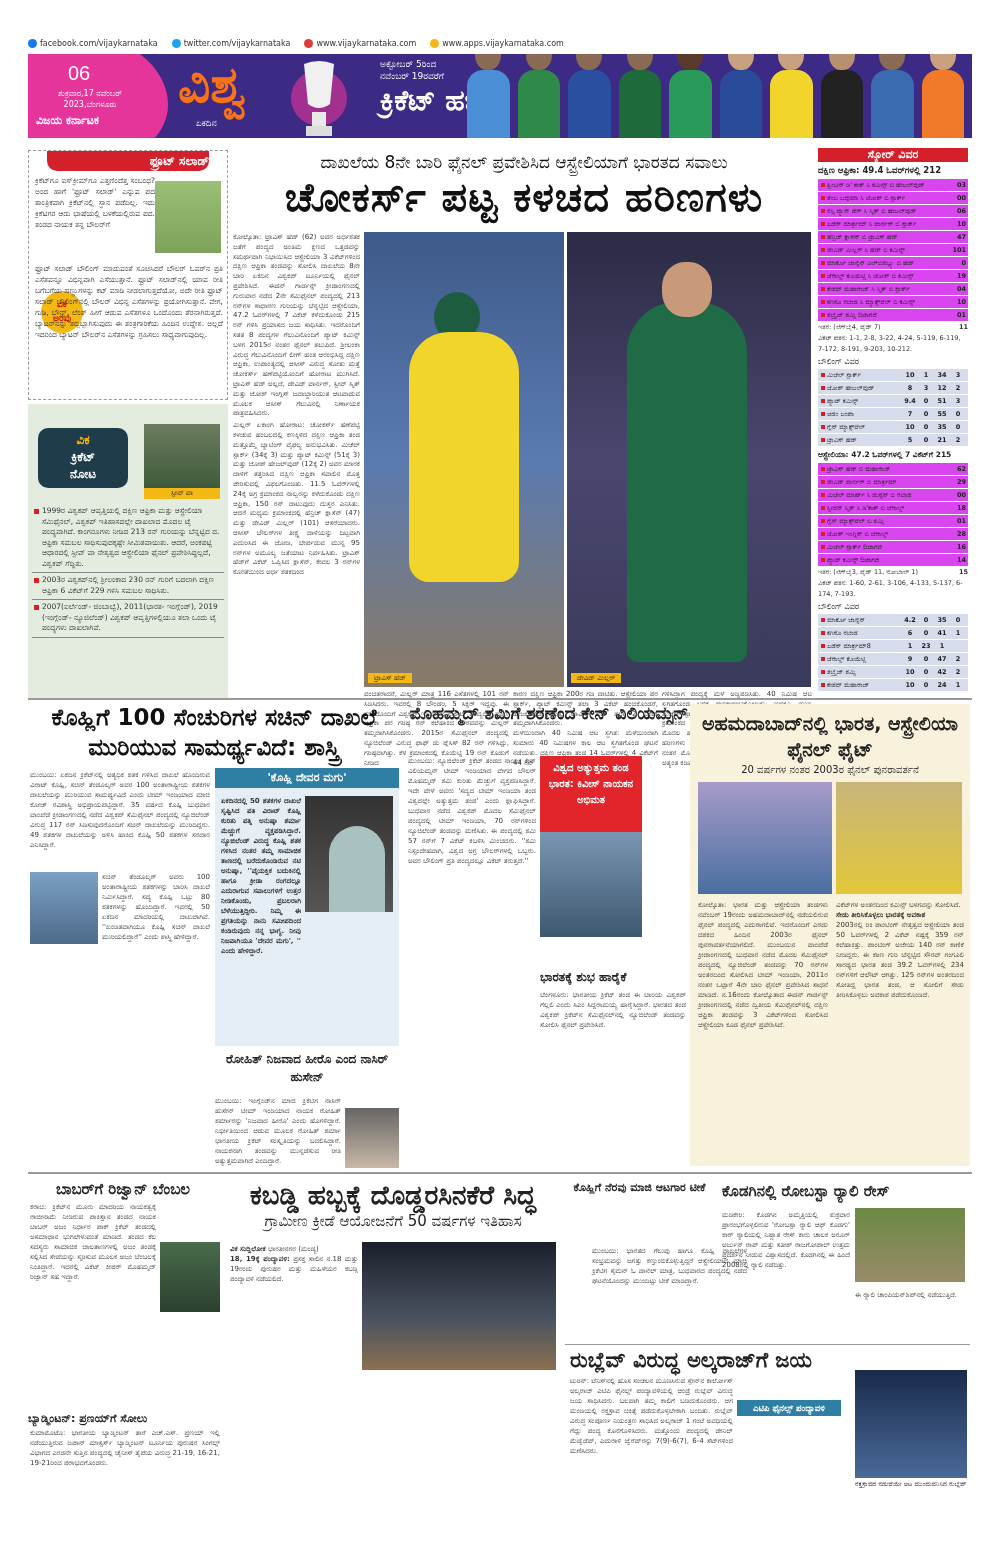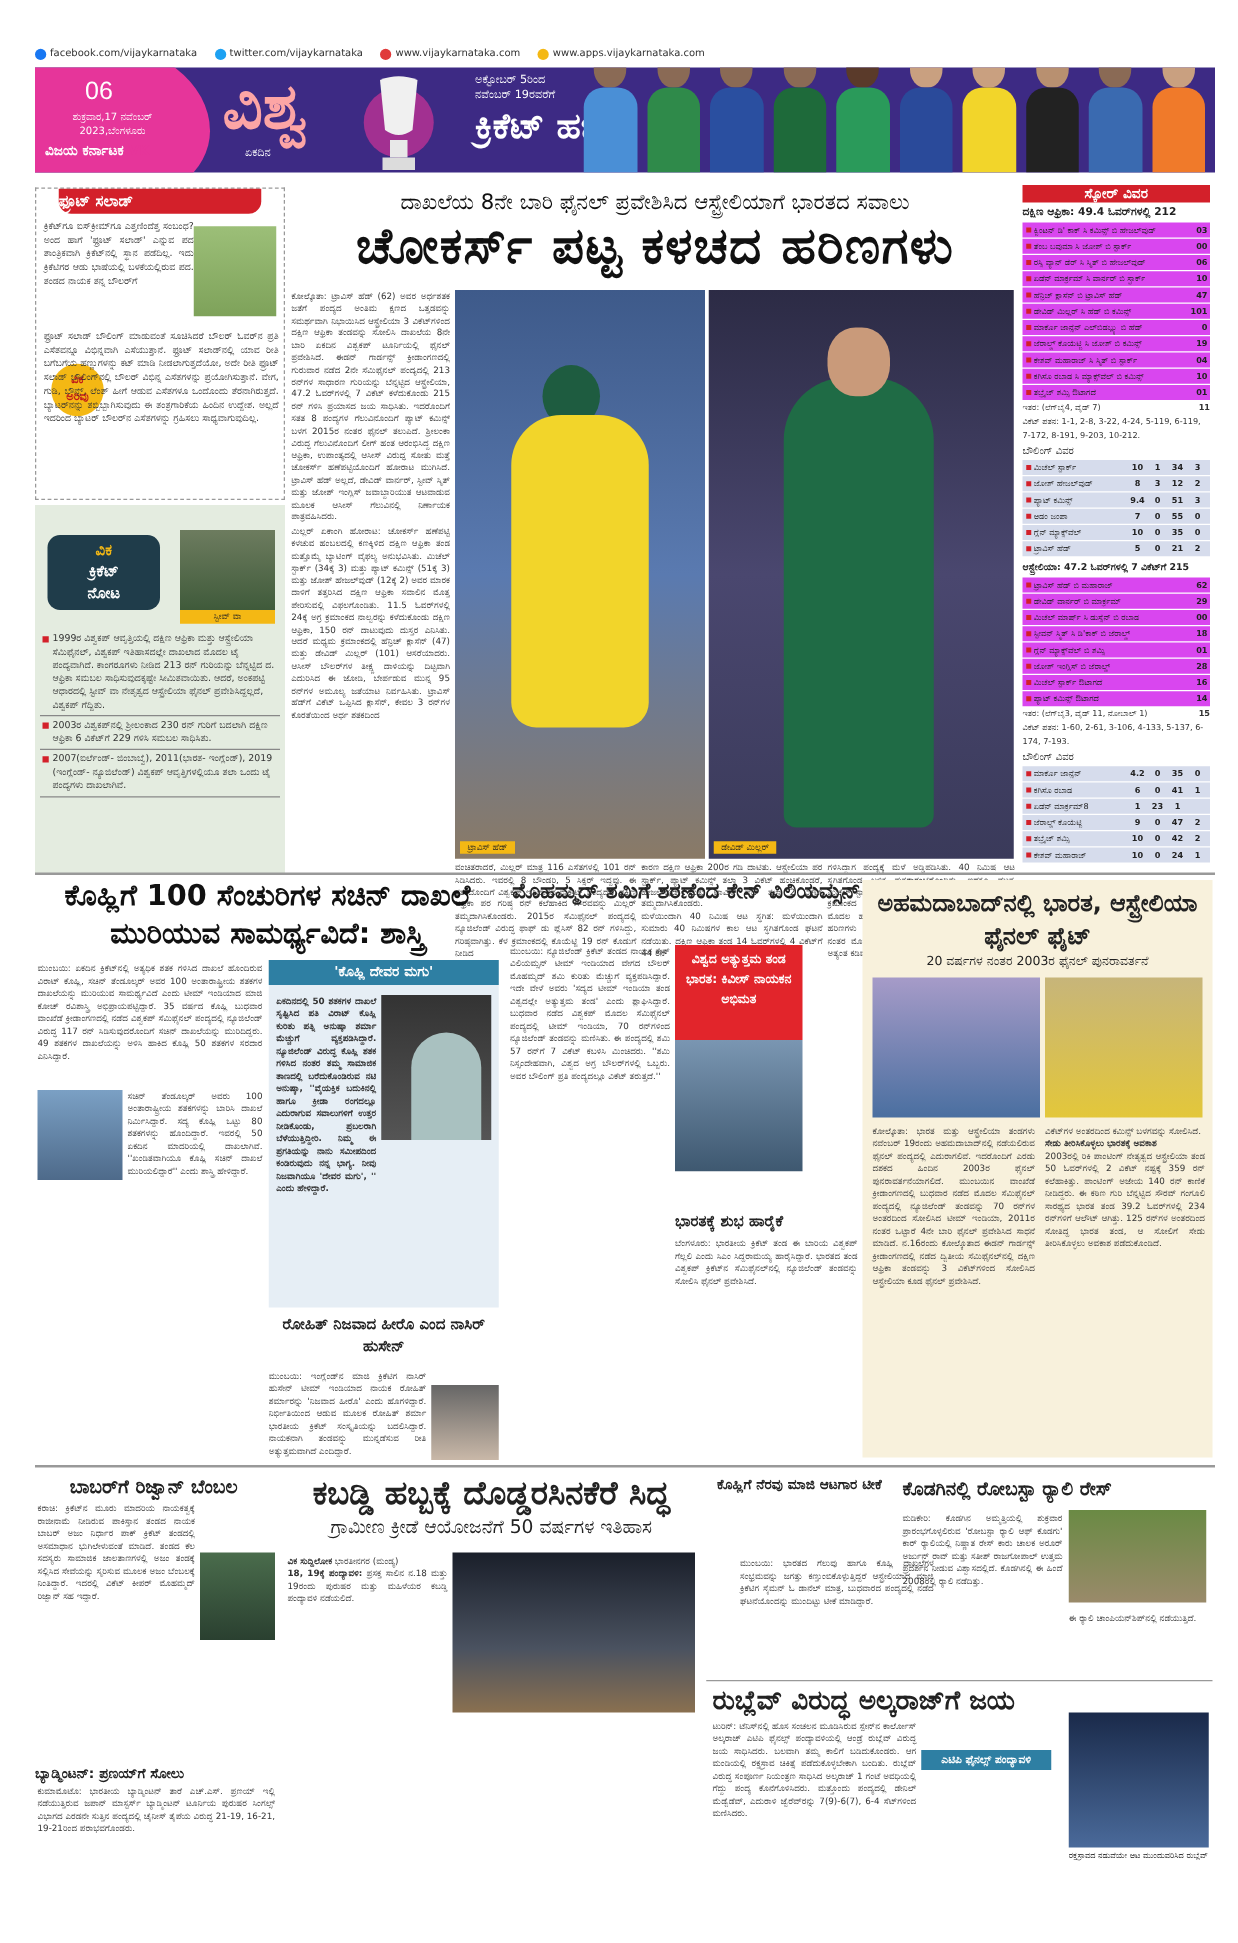--- a/index.html
+++ b/index.html
@@ -6,33 +6,33 @@
   body { width: 990px; height: 1554px; background: #fff; font-family: "DejaVu Sans", sans-serif; color: #222; position: relative; overflow: hidden; }
   .abs { position: absolute; }
   .social { top: 36px; left: 28px; width: 460px; height: 14px; display: flex; gap: 14px; font-size: 8px; color: #333; align-items: center; white-space: nowrap; }
   .social .dot { display: inline-block; width: 9px; height: 9px; border-radius: 50%; margin-right: 3px; vertical-align: middle; }
   .banner { top: 54px; left: 28px; width: 944px; height: 84px; background: #3d2a84; overflow: hidden; }
   .banner .pinkblob { position: absolute; left: -30px; top: -20px; width: 170px; height: 130px; background: #e6359a; border-radius: 40% 60% 50% 50%; }
   .banner .issue { position: absolute; left: 40px; top: 8px; color: #fff; font-size: 20px; font-family: "Liberation Sans", sans-serif; }
   .banner .date { position: absolute; left: 12px; top: 34px; color: #fff; font-size: 8px; width: 100px; text-align: center; line-height: 11px; }
   .banner .logo { position: absolute; left: 8px; top: 60px; color: #fff; font-size: 11px; font-weight: bold; white-space: nowrap; }
   .banner .logo span { color: #e6359a; margin-top: 36px; }
-  .banner .vishwa { position: absolute; left: 150px; top: 2px; color: #fca5a5; font-size: 50px; font-weight: bold; font-family: "DejaVu Sans", sans-serif; }
+  .banner .vishwa { position: absolute; left: 150px; top: 2px; color: #f97316; font-size: 50px; font-weight: bold; font-family: "DejaVu Sans", sans-serif; }
   .banner .ekadina { position: absolute; left: 168px; top: 64px; color: #fff; font-size: 9px; }
   .banner .trophy { position: absolute; left: 262px; top: 4px; width: 58px; height: 80px; }
   .banner .tdates { position: absolute; left: 352px; top: 4px; color: #fff; font-size: 9px; line-height: 12px; }
   .banner .cricket { position: absolute; left: 352px; top: 30px; color: #fff; font-size: 28px; font-weight: bold; white-space: nowrap; }
   .banner .players { position: absolute; left: 435px; top: -20px; width: 505px; height: 104px; display: flex; }
   .banner .player { flex: 1; position: relative; }
   .banner .player .head { position: absolute; left: 50%; top: 4px; transform: translateX(-50%); width: 26px; height: 32px; border-radius: 45%; background: #8a6a55; }
   .banner .player .shirt { position: absolute; left: 4px; right: 4px; top: 36px; bottom: 0; border-radius: 16px 16px 0 0; }
 
   
   .box-fruit { top: 150px; left: 28px; width: 200px; height: 250px; border: 1px dashed #999; background: #fff; }
-  .redtab { background: #d3202a; color: #fff; text-align: left; font-weight: bold; border-radius: 0 0 10px 10px; }
+  .redtab { background: #d3202a; color: #fff; text-align: right; font-weight: bold; border-radius: 0 0 10px 10px; }
   .fruit-title { position: absolute; left: 18px; top: 0; width: 162px; height: 20px; font-size: 12px; line-height: 20px; }
   .body-text { font-size: 7.5px; line-height: 11px; color: #333; text-align: justify; }
   .fruit-p1 { position: absolute; left: 6px; top: 24px; width: 120px; }
   .fruit-photo { position: absolute; left: 126px; top: 30px; width: 66px; height: 72px; background: linear-gradient(#9cbf78, #7ea25a); }
   .fruit-p2 { position: absolute; left: 6px; top: 112px; width: 188px; }
   .badge { position: absolute; left: 12px; top: 140px; width: 42px; height: 42px; border-radius: 50%; background: #f4b814; font-size: 9px; text-align: center; color: #c01a1a; font-weight: bold; line-height: 14px; padding-top: 6px; }
   .box-note { top: 404px; left: 28px; width: 200px; height: 296px; background: #e4ece0; }
   .note-tag { position: absolute; left: 10px; top: 24px; width: 90px; height: 60px; background: #1f3c4a; border-radius: 10px; color: #fff; font-weight: bold; text-align: center; font-size: 12px; line-height: 17px; padding-top: 4px; }
   .note-tag .yel { color: #f4b814; }
   .note-photo { position: absolute; left: 116px; top: 20px; width: 76px; height: 64px; background: linear-gradient(#6d7c5f, #3f5a3a); }

